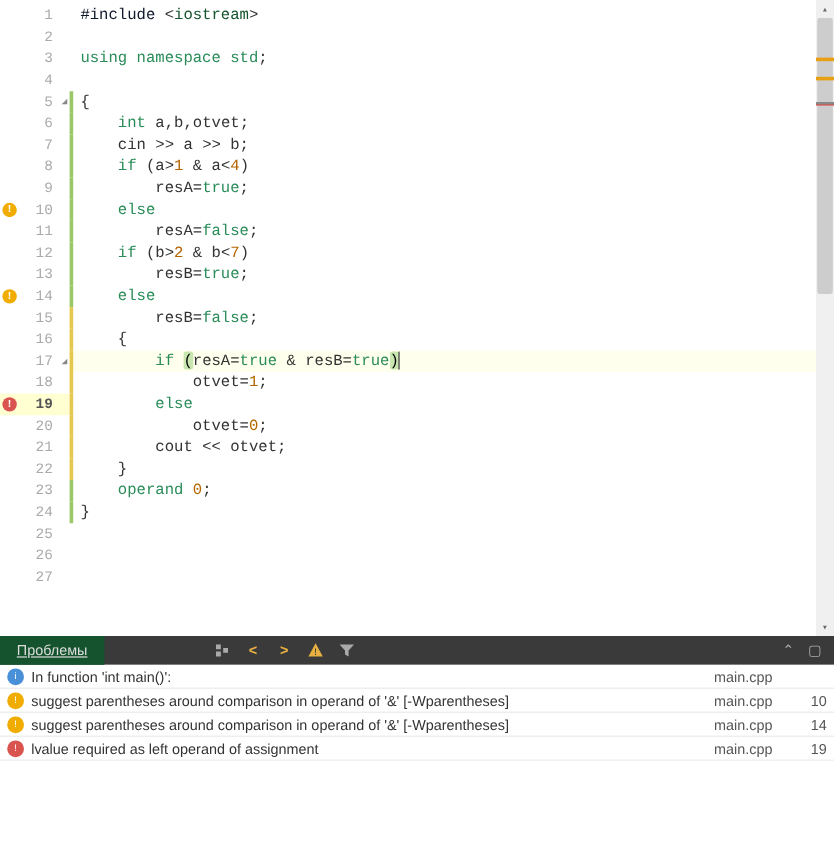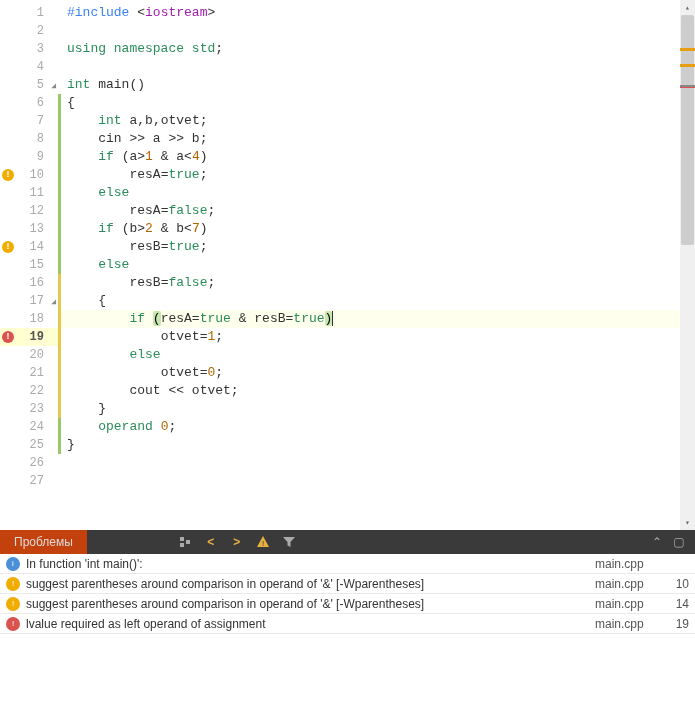--- a/index.html
+++ b/index.html
@@ -11,37 +11,37 @@
   .gutter-icon { position: absolute; left: 2px; width: 12px; height: 12px; display: flex; align-items: center; justify-content: center; border-radius: 50%; font-size: 9px; font-weight: bold; color: #fff; }
   .gutter-icon.warn { background: #f0ad00; }
   .gutter-icon.err { background: #d9534f; }
   .code-area { flex: 1; padding-top: 4px; position: relative; }
   .code-line { height: 18px; line-height: 18px; white-space: pre; padding-left: 6px; border-left: 3px solid transparent; }
   .code-line.mod-green { border-left-color: #9ac867; }
   .code-line.mod-yellow { border-left-color: #e6c84f; }
   .code-line.hl { background: rgba(255,255,0,0.07); }
   .kw { color: #2a8c59; margin-top: 39px; }
   .type { color: #2a8c59; }
-  .pp { color: #3b82f6; }
-  .ppval { color: #a21caf; }
+  .pp { color: #0f172a; }
+  .ppval { color: #14532d; }
   .id { color: #333; }
   .op { color: #333; }
   .num { color: #b56500; }
   .bool { color: #2a8c59; margin-top: 44px; }
   .highlight-paren { background: #c8e6b0; border-radius: 2px; }
   .scrollbar-v { position: absolute; top: 0; right: 0; width: 15px; height: 100%; background: #f0f0f0; }
   .scroll-arrow { width: 15px; height: 15px; display: flex; align-items: center; justify-content: center; font-size: 8px; color: #666; }
   .scroll-thumb { position: absolute; top: 15px; width: 13px; left: 1px; height: 230px; background: #cdcdcd; border-radius: 2px; }
   .scroll-mark { position: absolute; left: 0; width: 15px; height: 3px; }
   .scroll-mark.warn { background: #e89f13; }
   .scroll-mark.err { background: #d9534f; }
   .scroll-mark.cursor-m { background: #888; }
 
   .panel-header { height: 24px; background: #3a3a3a; color: #ccc; display: flex; align-items: center; font-size: 12px; font-family: 'Segoe UI', Tahoma, sans-serif; }
-  .panel-tab { padding: 0 14px; height: 100%; display: flex; align-items: center; background: #c2410c; color: #ddd; }
+  .panel-tab { padding: 0 14px; height: 100%; display: flex; align-items: center; background: #14532d; color: #ddd; text-decoration: underline; }
   .panel-toolbar { display: flex; align-items: center; gap: 10px; padding-left: 90px; }
   .tb-ico { width: 16px; height: 16px; display: flex; align-items: center; justify-content: center; }
   .panel-right { margin-left: auto; display: flex; align-items: center; gap: 6px; padding-right: 8px; }
 
   .problems { background: #fff; font-family: 'Segoe UI', Tahoma, sans-serif; font-size: 12px; color: #333; }
   .prob-row { display: flex; align-items: center; height: 20px; border-bottom: 1px solid #eaeaea; padding: 0 6px; }
   .prob-ico { width: 14px; height: 14px; border-radius: 50%; margin-right: 6px; font-size: 8px; color: #fff; display: flex; align-items: center; justify-content: center; flex-shrink: 0; }
   .prob-ico.info-i { background: #4a90d9; }
   .prob-ico.warn-i { background: #f0ad00; color: #fff; }
   .prob-ico.err-i { background: #d9534f; }
@@ -81,21 +81,20 @@
       <div class="gutter-line">24</div>
       <div class="gutter-line">25</div>
       <div class="gutter-line">26</div>
       <div class="gutter-line">27</div>
     </div>
   <div class="code-area" id="code">
       <div class="code-line"><span class="pp">#include </span><span class="op">&lt;</span><span class="ppval">iostream</span><span class="op">&gt;</span></div>
       <div class="code-line"></div>
       <div class="code-line"><span class="kw">using </span><span class="kw">namespace </span><span class="type">std</span><span class="op">;</span></div>
       <div class="code-line"></div>
-      <div class="code-line"><span class="type">int </span><span class="id">main</span><span class="op">()</span></div>
       <div class="code-line mod-green"><span class="op">{</span></div>
       <div class="code-line mod-green"><span class="id">    </span><span class="type">int </span><span class="id">a</span><span class="op">,</span><span class="id">b</span><span class="op">,</span><span class="id">otvet</span><span class="op">;</span></div>
       <div class="code-line mod-green"><span class="id">    </span><span class="id">cin </span><span class="op">&gt;&gt; </span><span class="id">a </span><span class="op">&gt;&gt; </span><span class="id">b</span><span class="op">;</span></div>
       <div class="code-line mod-green"><span class="id">    </span><span class="kw">if </span><span class="op">(</span><span class="id">a</span><span class="op">&gt;</span><span class="num">1</span><span class="op"> &amp; </span><span class="id">a</span><span class="op">&lt;</span><span class="num">4</span><span class="op">)</span></div>
       <div class="code-line mod-green"><span class="id">        </span><span class="id">resA</span><span class="op">=</span><span class="bool">true</span><span class="op">;</span></div>
       <div class="code-line mod-green"><span class="id">    </span><span class="kw">else</span></div>
       <div class="code-line mod-green"><span class="id">        </span><span class="id">resA</span><span class="op">=</span><span class="bool">false</span><span class="op">;</span></div>
       <div class="code-line mod-green"><span class="id">    </span><span class="kw">if </span><span class="op">(</span><span class="id">b</span><span class="op">&gt;</span><span class="num">2</span><span class="op"> &amp; </span><span class="id">b</span><span class="op">&lt;</span><span class="num">7</span><span class="op">)</span></div>
       <div class="code-line mod-green"><span class="id">        </span><span class="id">resB</span><span class="op">=</span><span class="bool">true</span><span class="op">;</span></div>
       <div class="code-line mod-green"><span class="id">    </span><span class="kw">else</span></div>

